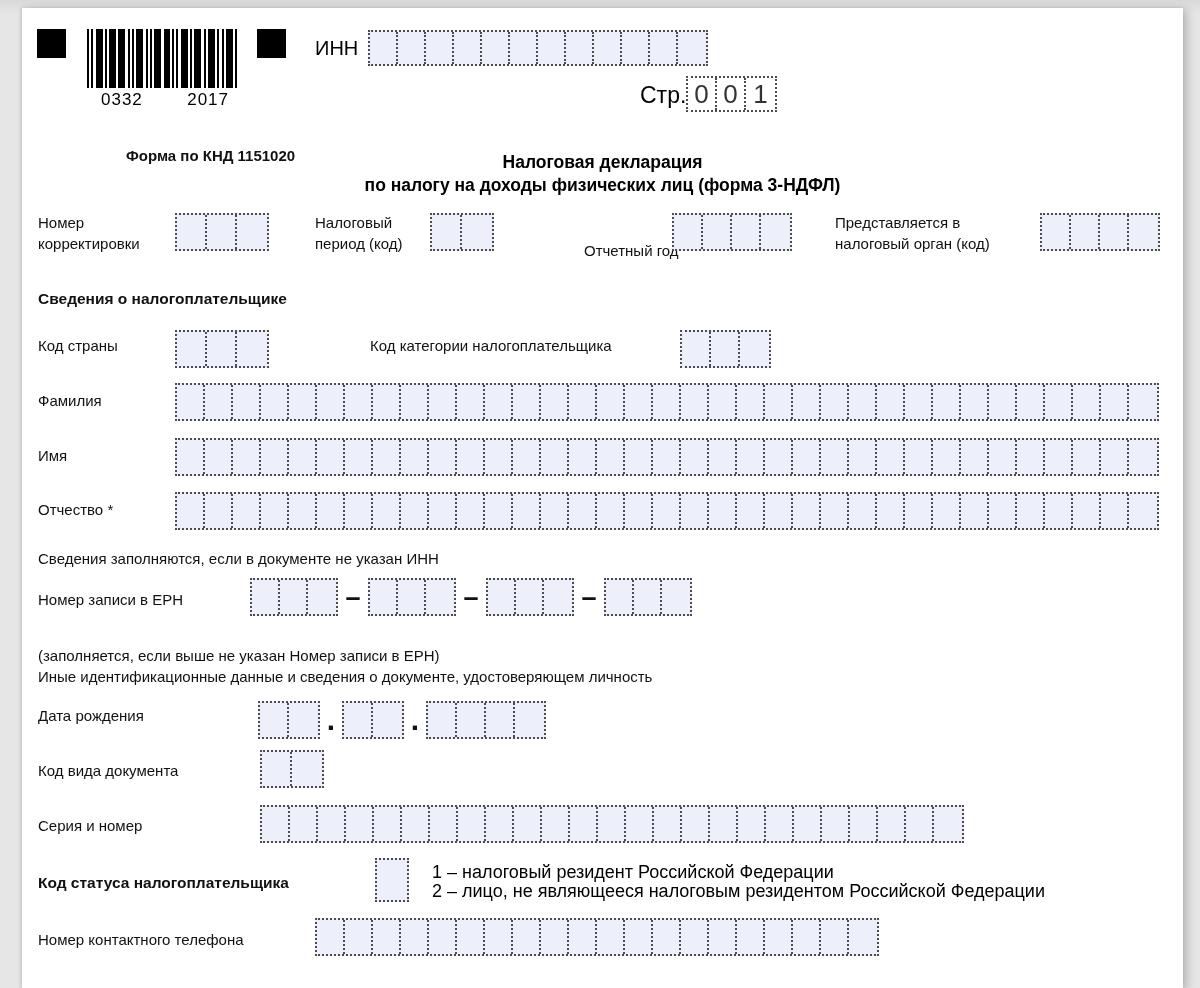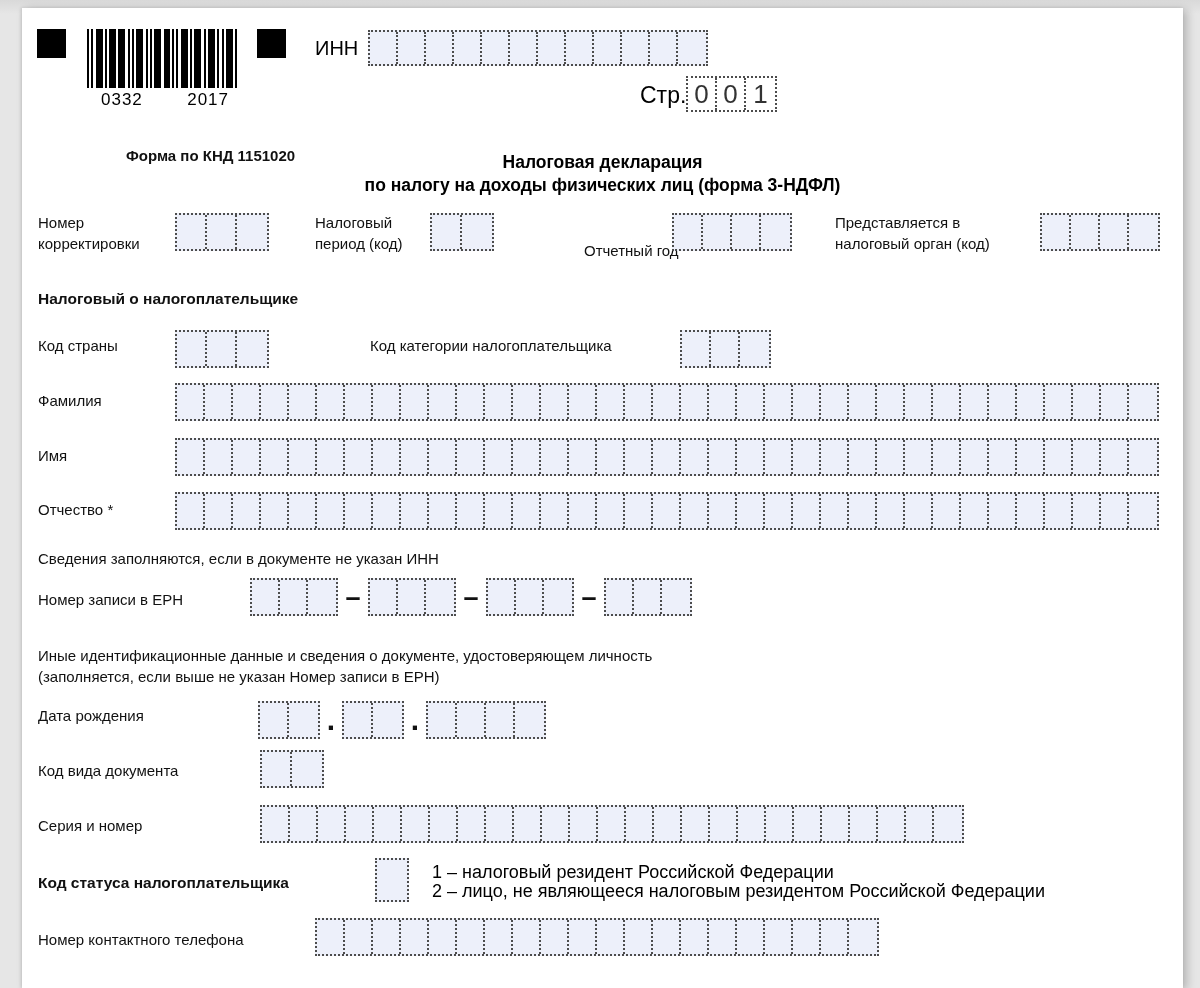--- a/index.html
+++ b/index.html
@@ -148,21 +148,21 @@
       <div>Представляется в</div>
       <div>налоговый орган (код)</div>
     </div>
     <div class="cg cw29" style="left: 1018px; top: 205px; background: rgb(237, 240, 250);">
         <span class="cell"></span>
         <span class="cell"></span>
         <span class="cell"></span>
         <span class="cell"></span>
       </div>
 
-    <div class="abs lbl bold" style="left:16px; top:280px; font-size:15.5px;">Налоговый о налогоплательщике</div>
+    <div class="abs lbl bold" style="left:16px; top:280px; font-size:15.5px;">Сведения о налогоплательщике</div>
 
     <div class="abs lbl" style="left:16px; top:327px;">Код страны</div>
     <div class="cg cw30" style="left: 153px; top: 322px; background: rgb(237, 240, 250);">
         <span class="cell"></span>
         <span class="cell"></span>
         <span class="cell"></span>
       </div>
     <div class="abs lbl" style="left:348px; top:327px;">Код категории налогоплательщика</div>
     <div class="cg cw29" style="left: 658px; top: 322px; background: rgb(237, 240, 250);">
         <span class="cell"></span>
@@ -310,22 +310,22 @@
         </div>
       <span class="dash-sep">–</span>
       <div class="cg" style="background: rgb(237, 240, 250);">
           <span class="cell"></span>
           <span class="cell"></span>
           <span class="cell"></span>
         </div>
     </div>
 
     <div class="abs lbl" style="left:16px; top:637px;">
+      <div>(заполняется, если выше не указан Номер записи в ЕРН)</div>
       <div>Иные идентификационные данные и сведения о документе, удостоверяющем личность</div>
-      <div>(заполняется, если выше не указан Номер записи в ЕРН)</div>
     </div>
 
     <div class="abs lbl" style="left:16px; top:697px;">Дата рождения</div>
     <div class="fieldrow" style="left:236px; top:689px;">
       <div class="cg cw29" style="background: rgb(237, 240, 250);">
           <span class="cell"></span>
           <span class="cell"></span>
         </div>
       <span class="dot-sep">.</span>
       <div class="cg cw29" style="background: rgb(237, 240, 250);">

